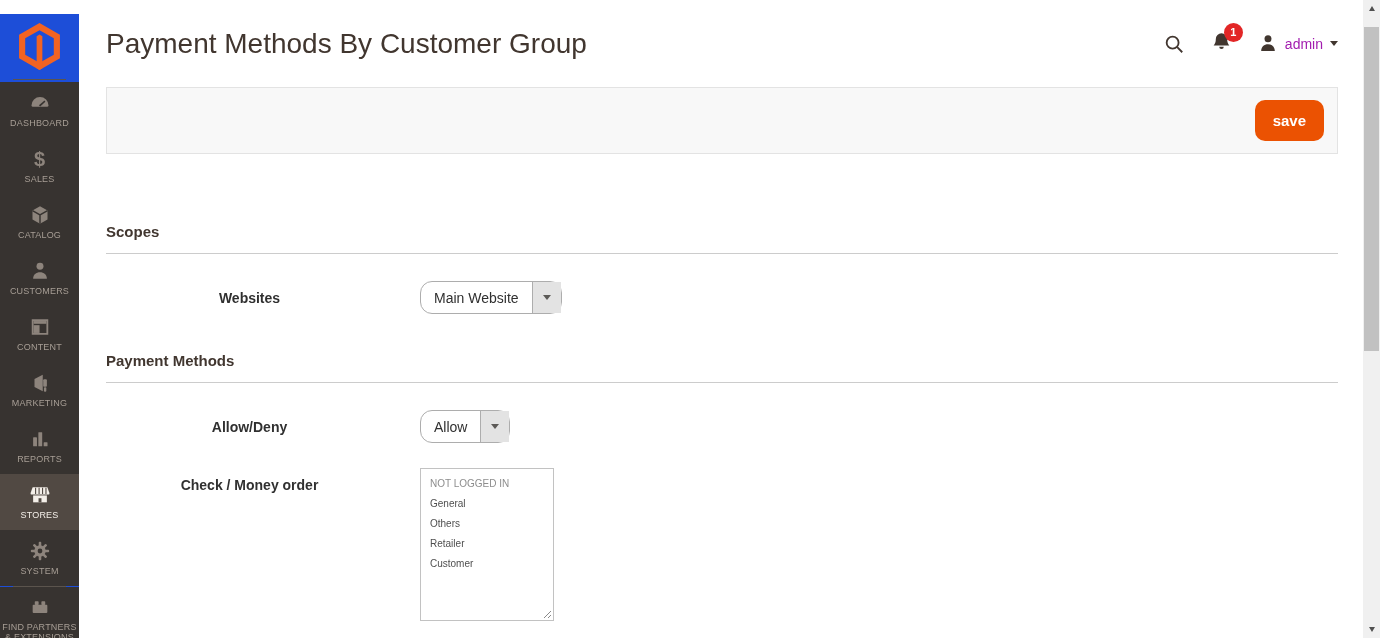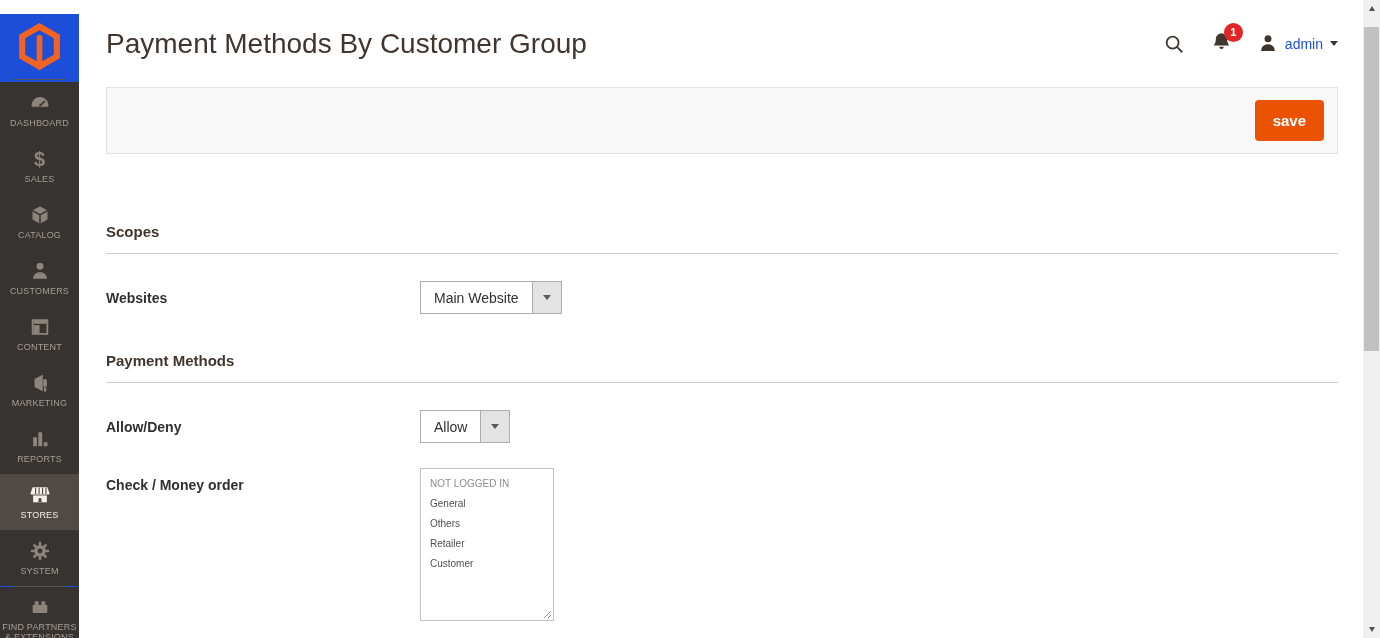--- a/index.html
+++ b/index.html
@@ -39,54 +39,54 @@
   .page-title { flex:1; font-size:28px; font-weight:400; color:#41362f; }
   .header-actions { display:flex; align-items:center; gap:26px; }
   .icon-btn { cursor:pointer; display:flex; align-items:center; }
   .bell-wrap { position:relative; cursor:pointer; }
   .badge {
     position:absolute; top:-8px; right:-11px; width:19px; height:19px;
     background:#e22626; border-radius:50%; color:#fff; font-size:11px;
     font-weight:700; display:flex; align-items:center; justify-content:center;
   }
   .admin-menu { display:flex; align-items:center; gap:7px; cursor:pointer; }
-  .admin-name { font-size:14px; color:#1d4ed8; }
+  .admin-name { font-size:14px; color:#a21caf; }
   .caret-down {
     width:0; height:0; border-left:4px solid transparent;
     border-right:4px solid transparent; border-top:5px solid #41362f;
   }
 
   .toolbar {
     margin:0 25px 0 27px; height:67px; background:#f8f8f8;
     border:1px solid #e3e3e3; display:flex; justify-content:flex-end;
     align-items:center; padding-right:13px;
   }
   .save-button {
     background:#eb5202; border:none; color:#fff; font-family:inherit;
     font-size:15px; font-weight:600; padding:12px 18px; cursor:pointer;
-    border-radius:4px;
+    border-radius:10px;
   }
 
   .content { padding:0 25px 0 27px; }
   .section-heading { font-size:15px; font-weight:700; color:#41362f; }
   .section-heading.first { margin-top:69px; }
   .section-heading.second { margin-top:38px; }
   .section-divider { height:1px; background:#cccccc; margin-top:13px; }
 
   .field-row { display:flex; align-items:center; margin-top:27px; }
   .field-row.align-top { align-items:flex-start; margin-top:25px; }
   .field-label {
-    flex:0 0 314px; padding-right:27px; text-align:left;
+    flex:0 0 314px; padding-right:27px; text-align:center;
     font-size:14px; font-weight:600; color:#303030;
   }
   .align-top .field-label { padding-top:9px; }
 
   .fake-select {
     display:inline-flex; height:33px; background:#fff;
-    border:1px solid #adadad; border-radius:0; cursor:pointer;
+    border:1px solid #adadad; border-radius:12px; cursor:pointer;
   }
   .select-value {
     padding:0 13px; display:flex; align-items:center;
     font-size:14px; color:#303030; white-space:nowrap;
   }
   .select-arrow {
     width:29px; border-left:1px solid #adadad; background:#e3e3e3;
     display:flex; align-items:center; justify-content:center;
   }
   .select-caret {

